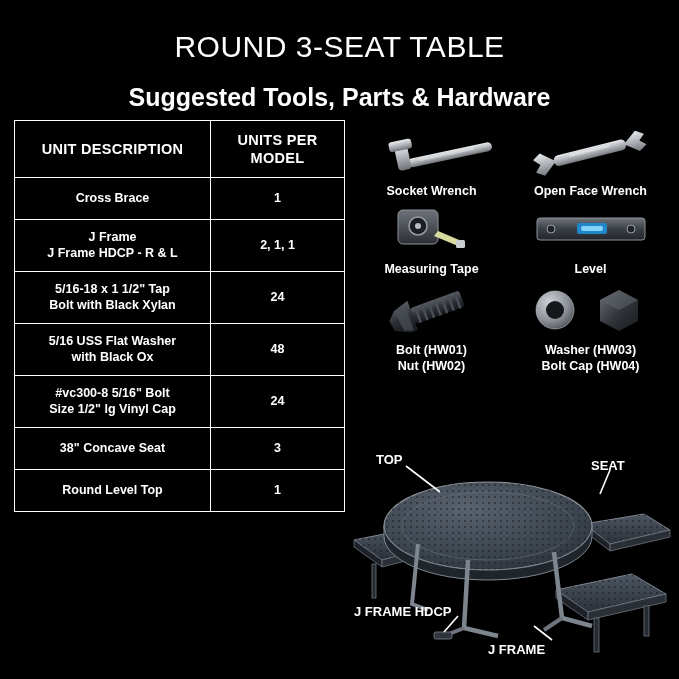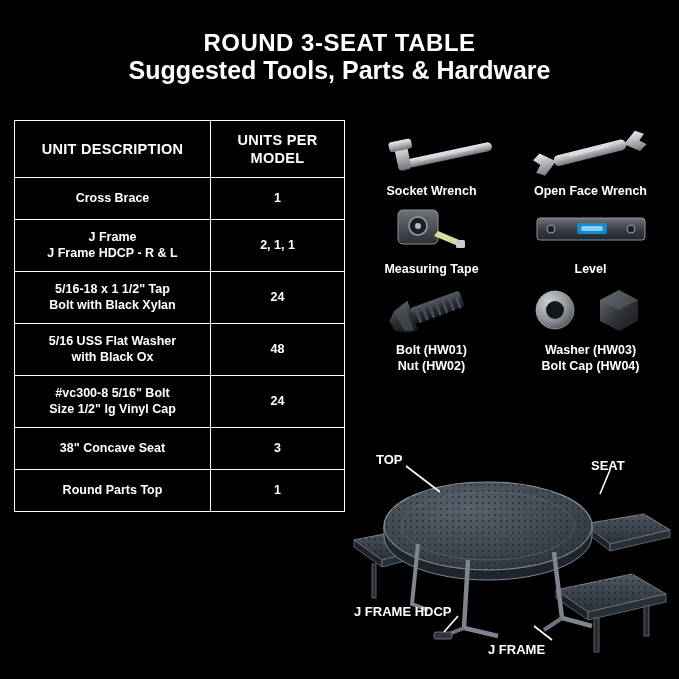--- a/index.html
+++ b/index.html
@@ -23,32 +23,32 @@
 
   
   .title-block {
     position: absolute;
     top: 30px;
     left: 0;
     width: 679px;
     text-align: center;
   }
   .main-title {
-    font-size: 24px;
-    font-weight: bold;
+    font-size: 30px;
+    font-weight: normal;
     letter-spacing: 0.5px;
     color: #ffffff;
     margin: 0;
     line-height: 1.1;
   }
   .sub-title {
     font-size: 25px;
     font-weight: bold;
     color: #ffffff;
-    margin: 1px 0 0 0;
+    margin: 21px 0 0 0;
     line-height: 1.1;
   }
 
   
   .parts-table {
     position: absolute;
     left: 14px;
     top: 120px;
     width: 330px;
     border-collapse: collapse;
@@ -188,21 +188,21 @@
         <td>24</td>
       </tr>
       <tr class="row-h">
         <td>
           <span class="desc-line">38" Concave Seat</span>
         </td>
         <td>3</td>
       </tr>
       <tr class="row-h">
         <td>
-          <span class="desc-line">Round Parts Top</span>
+          <span class="desc-line">Round Level Top</span>
         </td>
         <td>1</td>
       </tr>
     </tbody>
   </table>
 
   <div class="tools">
     <div class="tool-grid">
 
       <div class="tool-cell">

